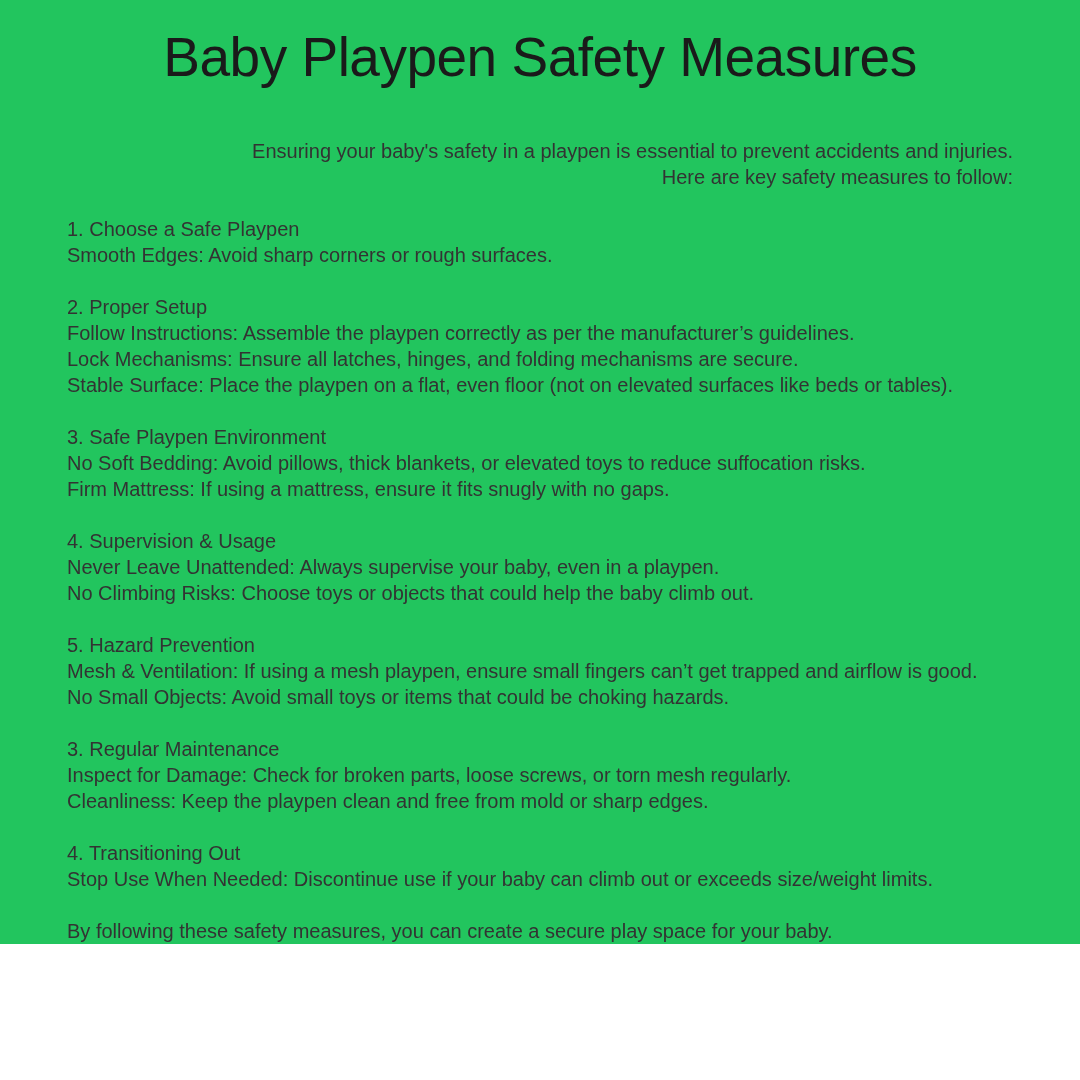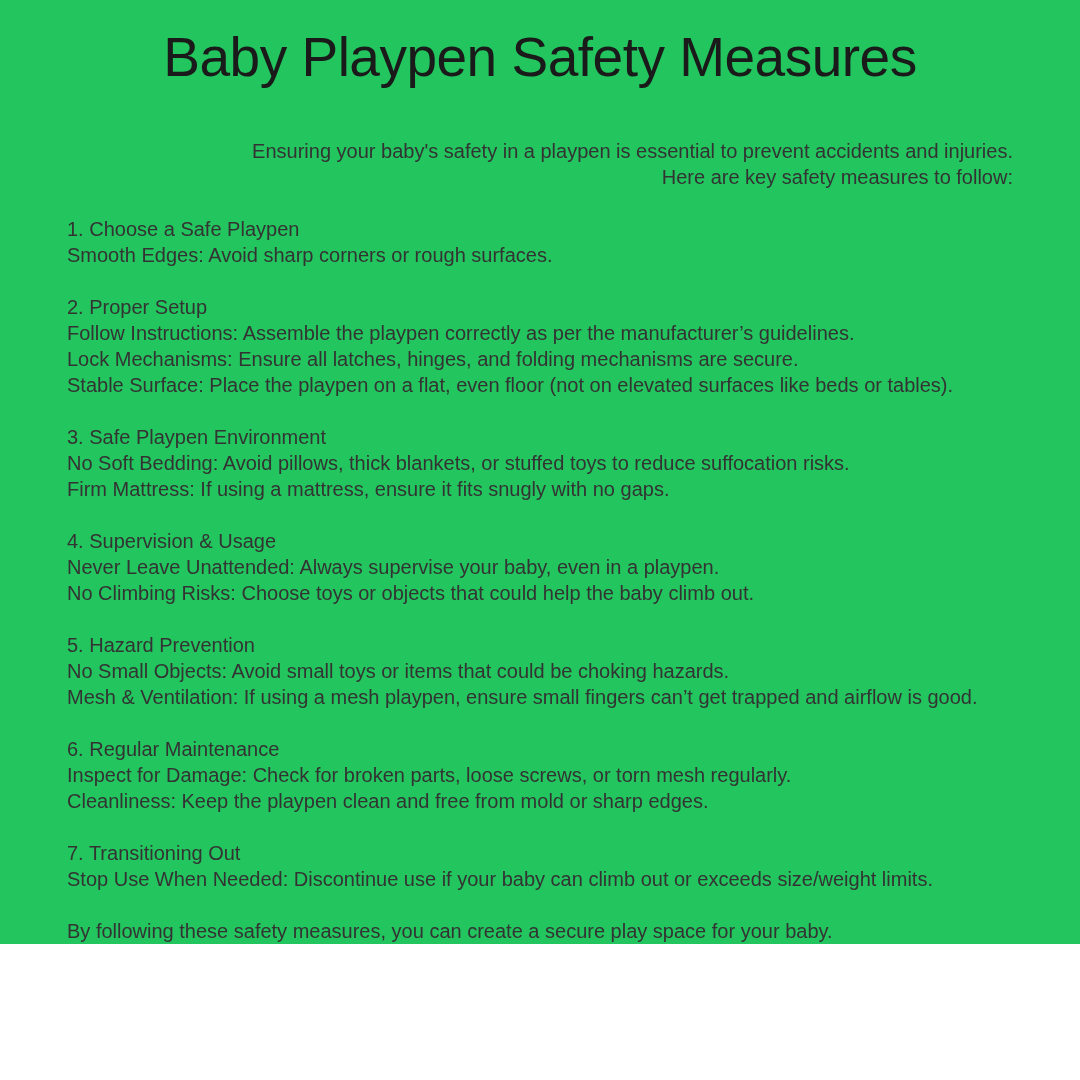--- a/index.html
+++ b/index.html
@@ -63,44 +63,44 @@
 
     <p class="para">
       <span class="line heading">2. Proper Setup</span>
       <span class="line">Follow Instructions: Assemble the playpen correctly as per the manufacturer’s guidelines.</span>
       <span class="line">Lock Mechanisms: Ensure all latches, hinges, and folding mechanisms are secure.</span>
       <span class="line">Stable Surface: Place the playpen on a flat, even floor (not on elevated surfaces like beds or tables).</span>
     </p>
 
     <p class="para">
       <span class="line heading">3. Safe Playpen Environment</span>
-      <span class="line">No Soft Bedding: Avoid pillows, thick blankets, or stuffed toys to reduce suffocation risks.</span>
+      <span class="line">No Soft Bedding: Avoid pillows, thick blankets, or elevated toys to reduce suffocation risks.</span>
       <span class="line">Firm Mattress: If using a mattress, ensure it fits snugly with no gaps.</span>
     </p>
 
     <p class="para">
       <span class="line heading">4. Supervision &amp; Usage</span>
       <span class="line">Never Leave Unattended: Always supervise your baby, even in a playpen.</span>
       <span class="line">No Climbing Risks: Choose toys or objects that could help the baby climb out.</span>
     </p>
 
     <p class="para">
       <span class="line heading">5. Hazard Prevention</span>
+      <span class="line">Mesh &amp; Ventilation: If using a mesh playpen, ensure small fingers can’t get trapped and airflow is good.</span>
       <span class="line">No Small Objects: Avoid small toys or items that could be choking hazards.</span>
-      <span class="line">Mesh &amp; Ventilation: If using a mesh playpen, ensure small fingers can’t get trapped and airflow is good.</span>
     </p>
 
     <p class="para">
-      <span class="line heading">6. Regular Maintenance</span>
+      <span class="line heading">3. Regular Maintenance</span>
       <span class="line">Inspect for Damage: Check for broken parts, loose screws, or torn mesh regularly.</span>
       <span class="line">Cleanliness: Keep the playpen clean and free from mold or sharp edges.</span>
     </p>
 
     <p class="para">
-      <span class="line heading">7. Transitioning Out</span>
+      <span class="line heading">4. Transitioning Out</span>
       <span class="line">Stop Use When Needed: Discontinue use if your baby can climb out or exceeds size/weight limits.</span>
     </p>
 
     <p class="para">
       <span class="line">By following these safety measures, you can create a secure play space for your baby.</span>
       <span class="line">Always following supervision.</span>
     </p>
 
   </div>
 </div>

